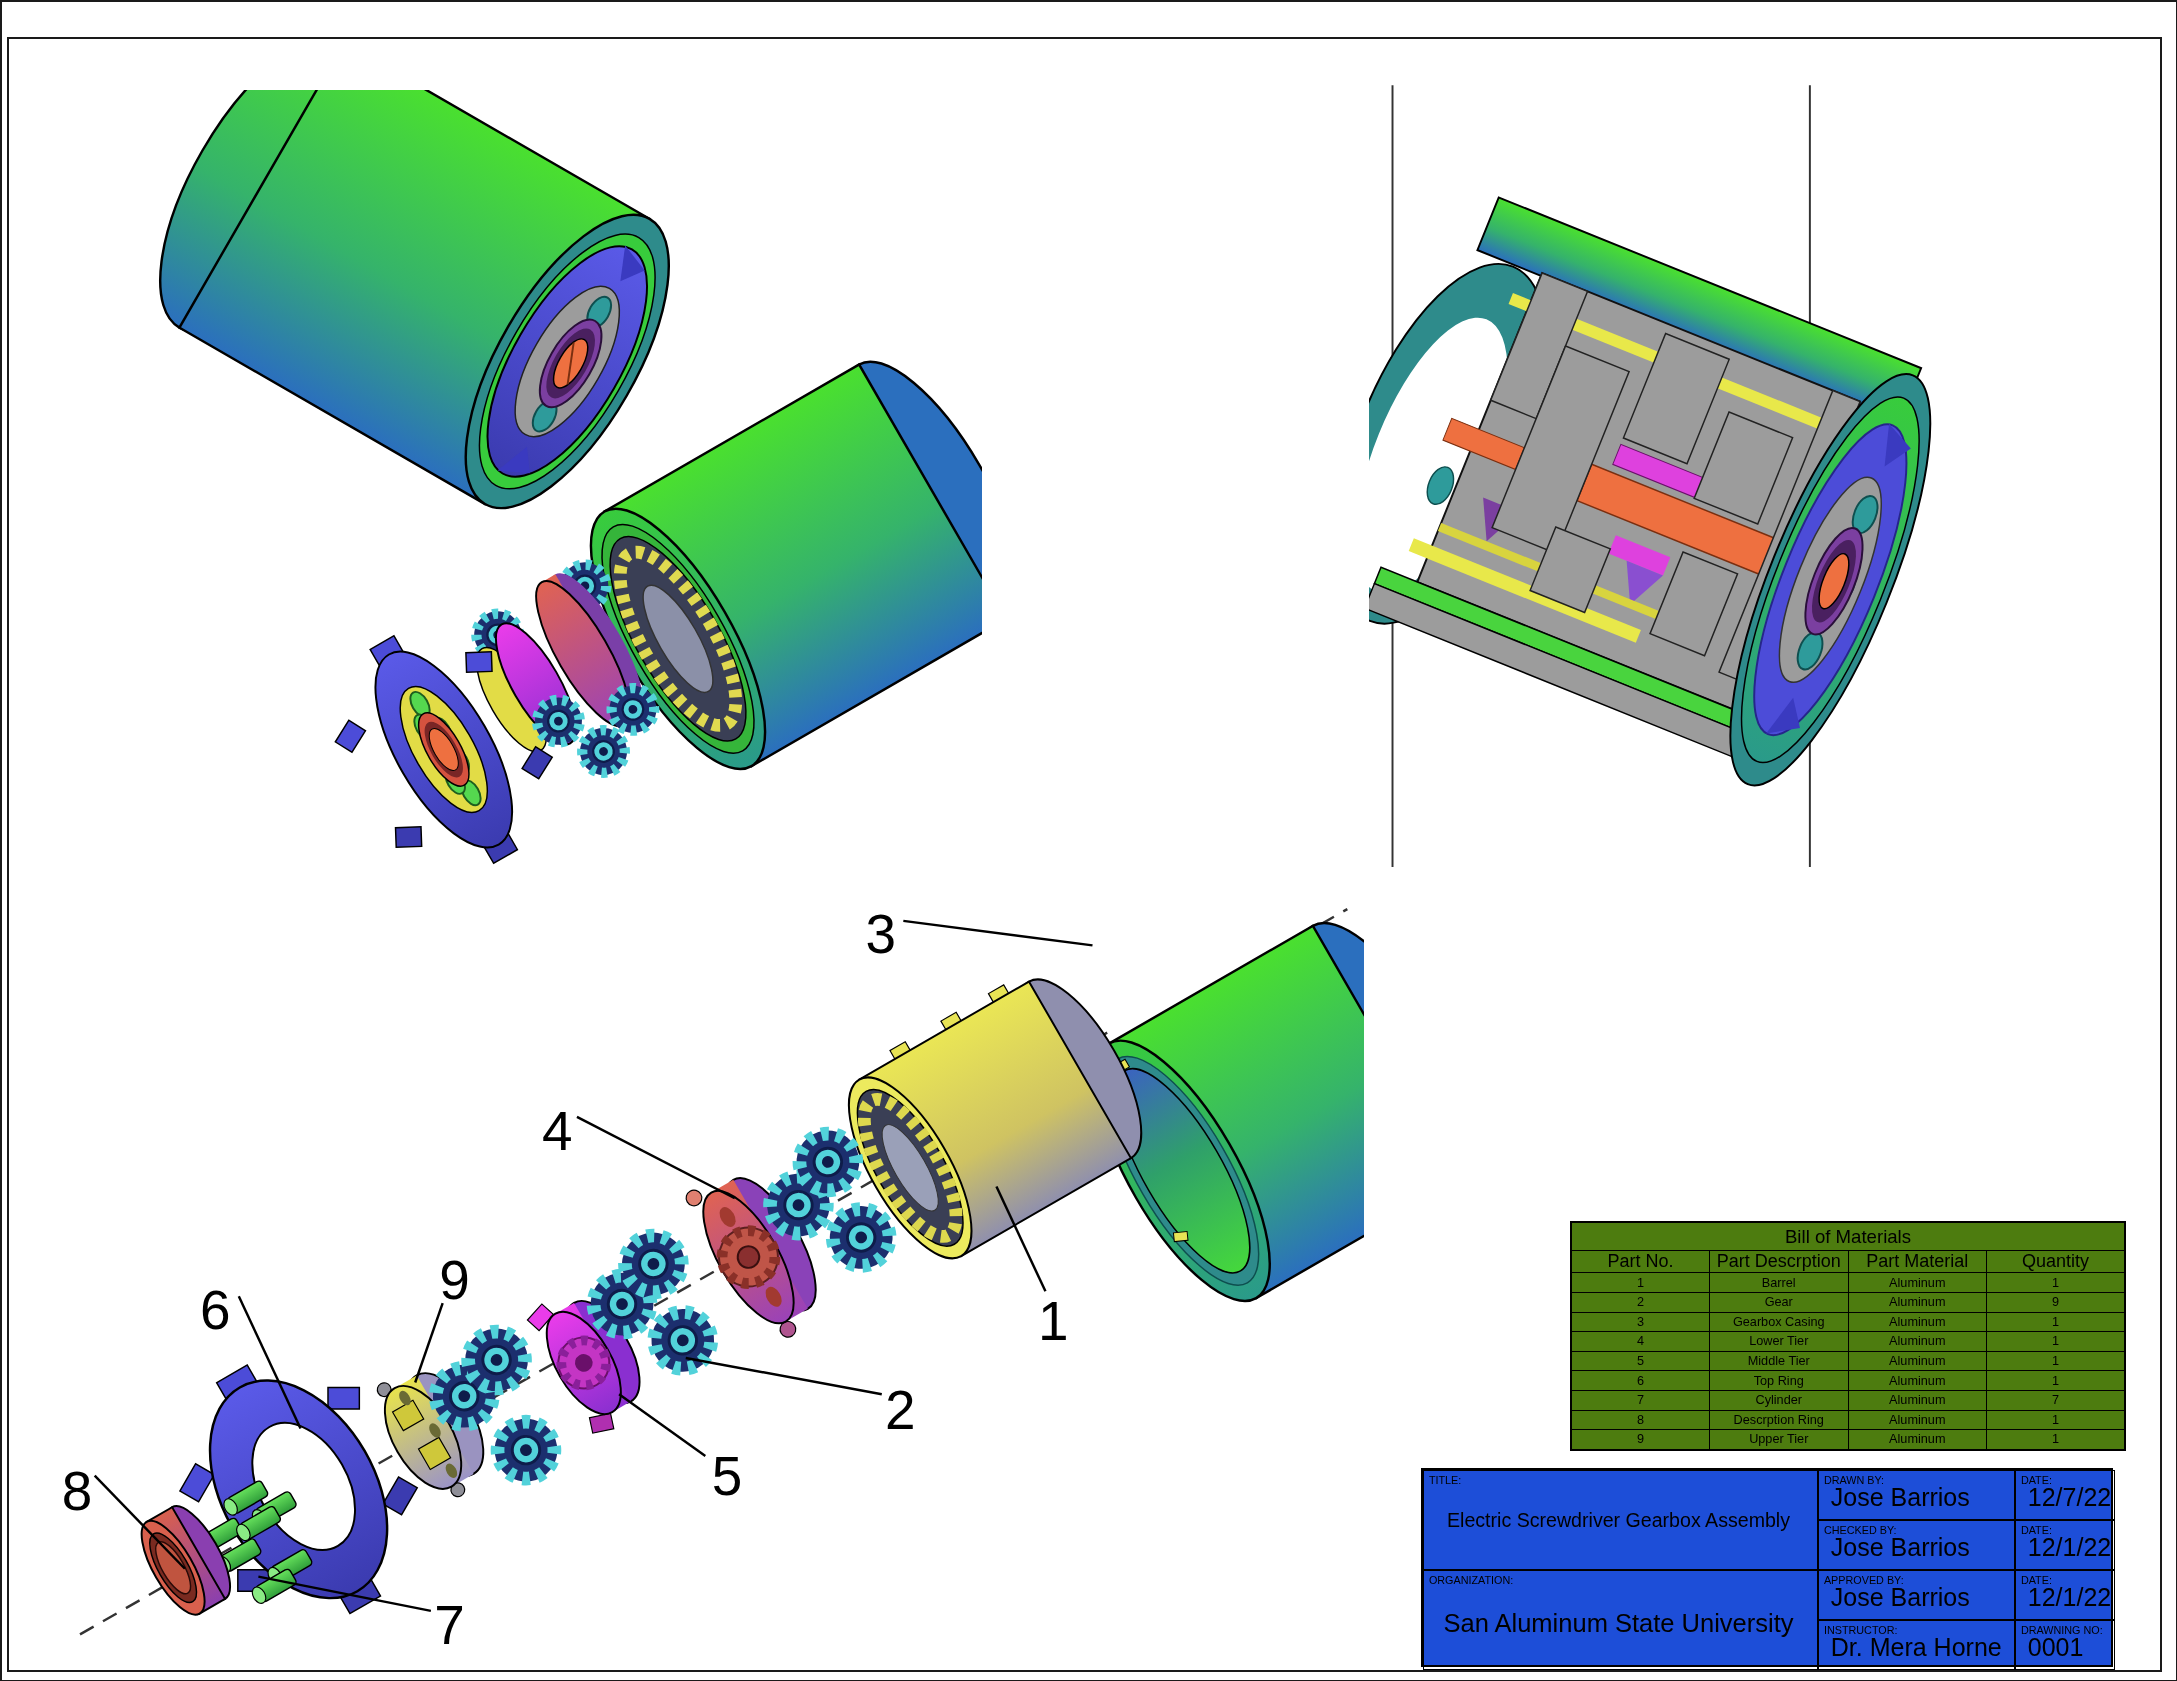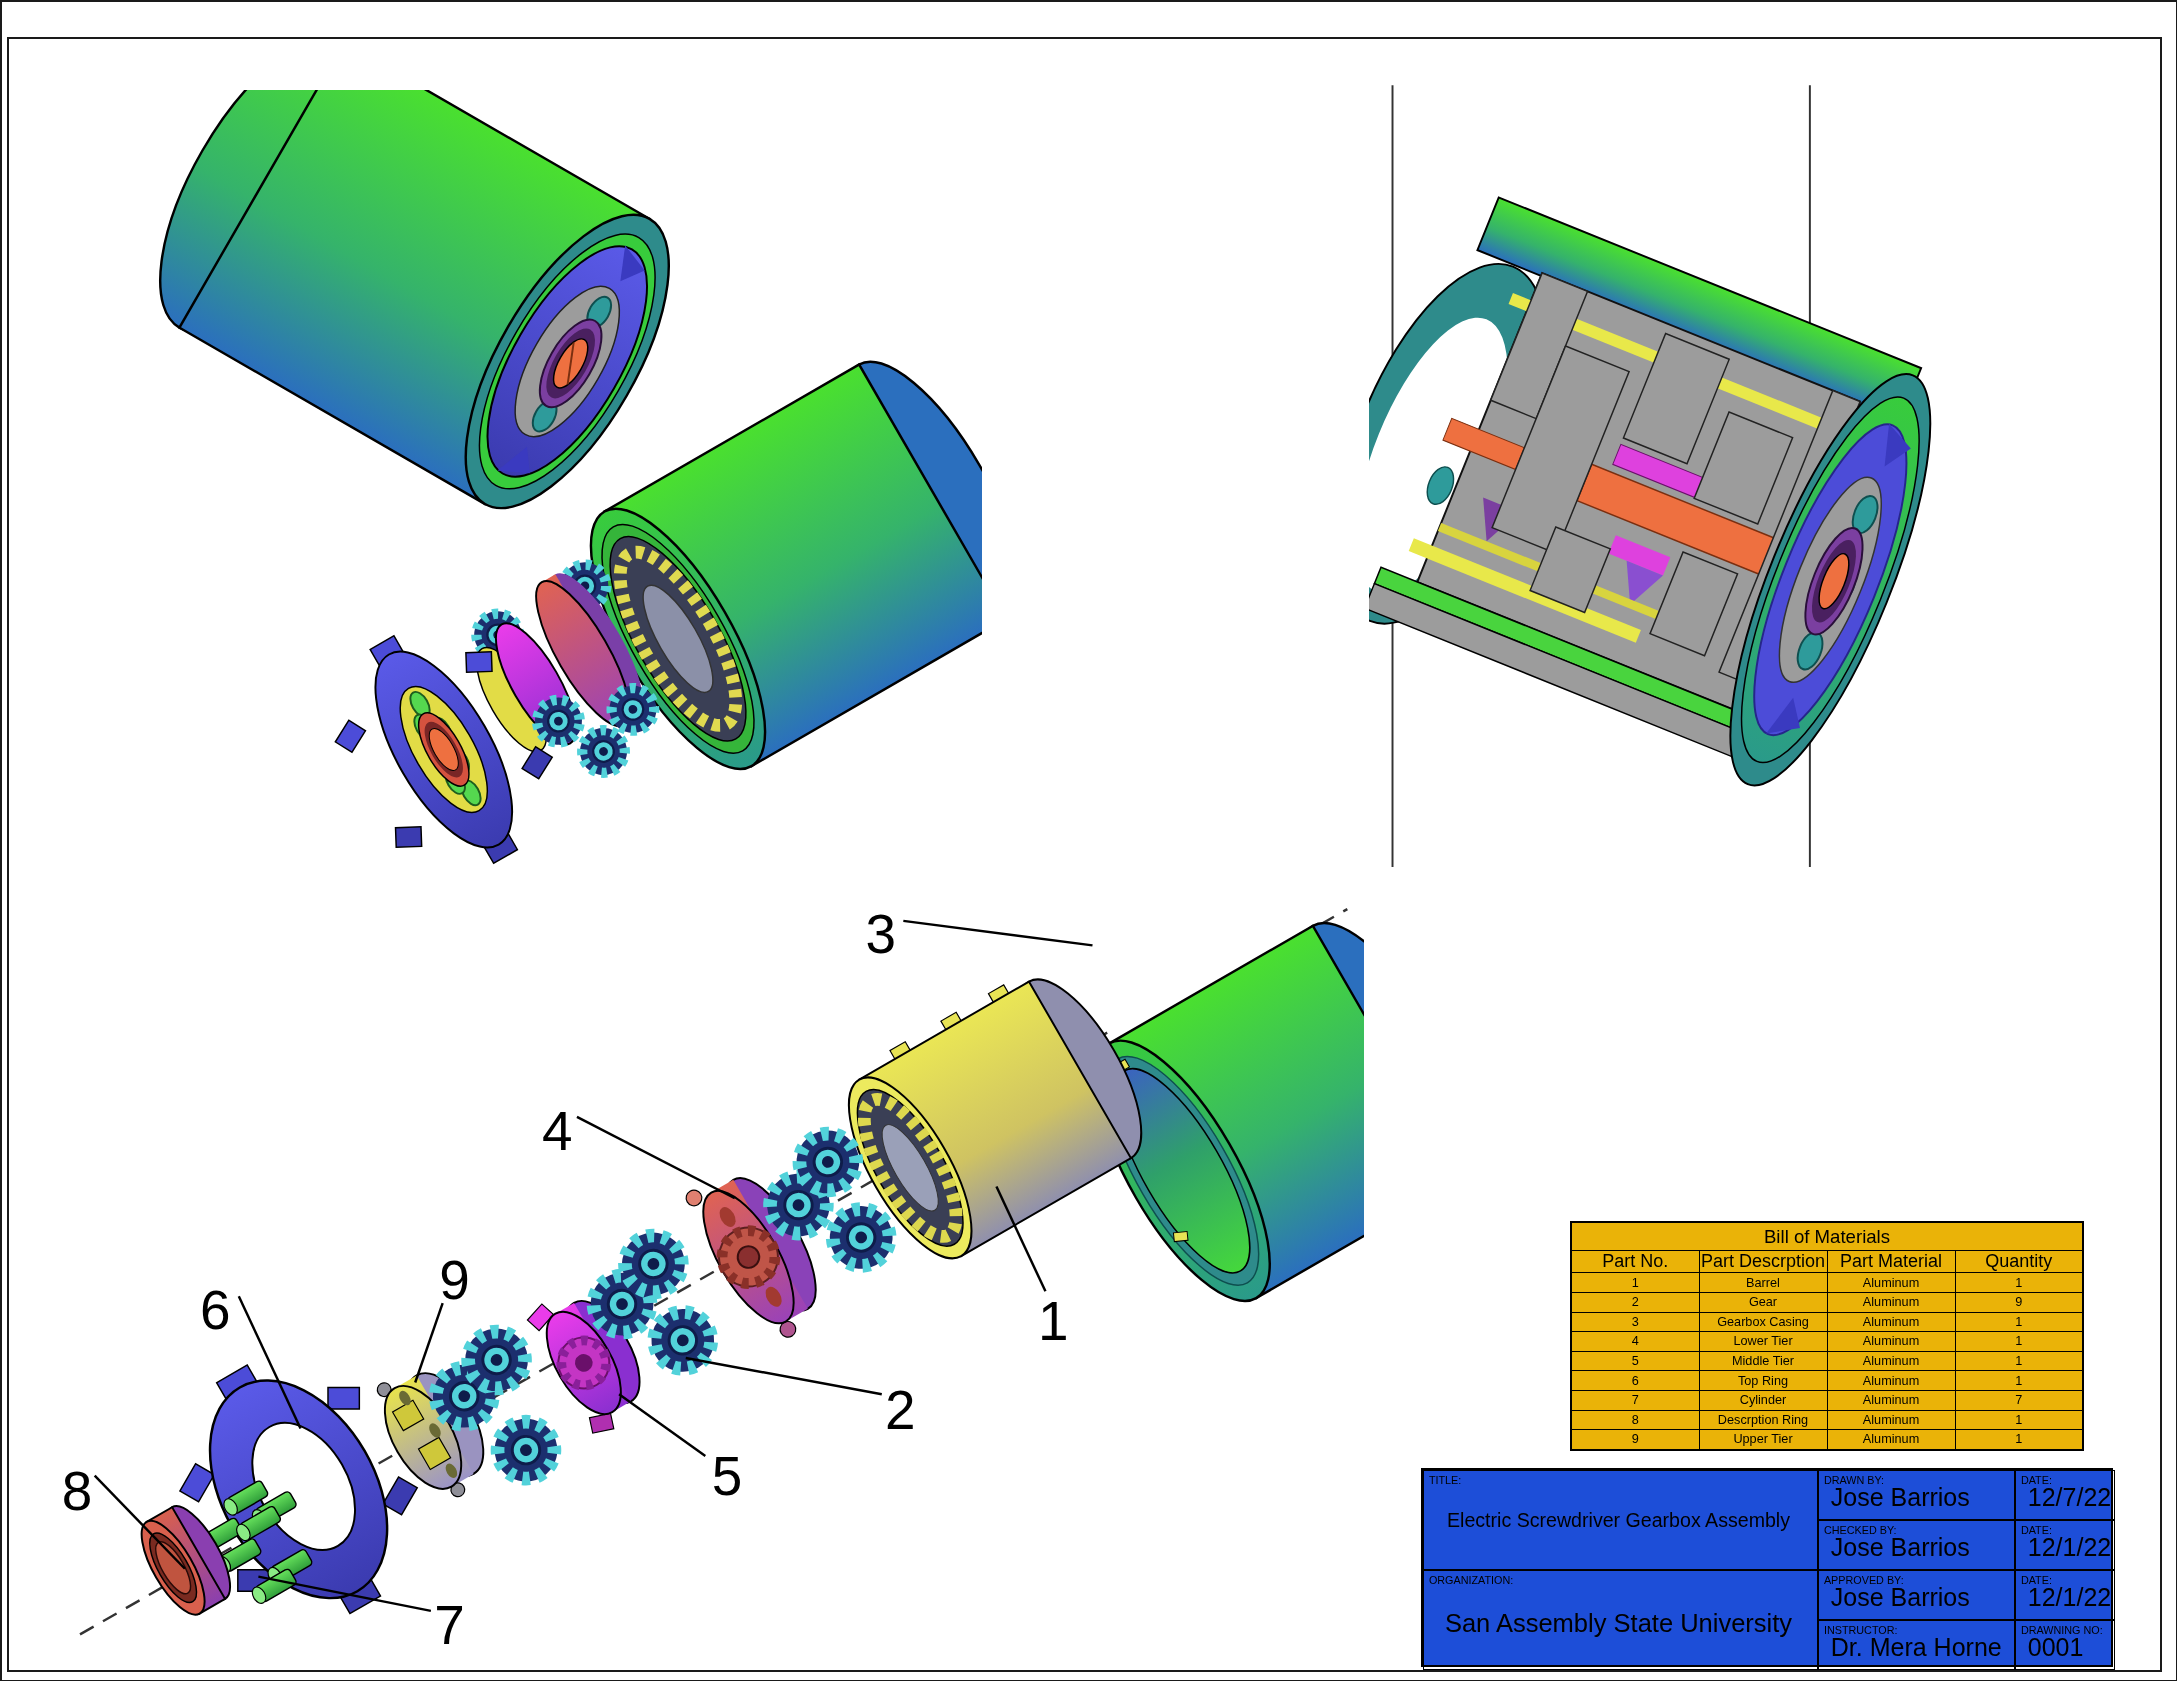--- a/index.html
+++ b/index.html
@@ -6,22 +6,22 @@
   .sheet{position:relative;width:2178px;height:1682px;background:#ffffff;
          border:2.9px solid #1a1a1a;box-sizing:border-box;overflow:hidden;
          font-family:"Liberation Sans", sans-serif;}
   .inner-frame{position:absolute;left:4.9px;top:35px;right:13.7px;bottom:7.8px;
          border:2px solid #1a1a1a;}
   .view{position:absolute;}
   .view-assembled{left:78px;top:88px;}
   .view-section{left:1367px;top:78px;}
   .view-exploded{left:29px;top:858px;}
   
-  .bom{position:absolute;left:1568px;top:1219px;width:514px;height:219px;
-       border-collapse:collapse;table-layout:fixed;background:#eab308;}
+  .bom{position:absolute;left:1568px;top:1219px;width:556px;height:219px;
+       border-collapse:collapse;table-layout:fixed;background:#4d7c0f;}
   .bom th,.bom td{border:1.6px solid #000;text-align:center;vertical-align:middle;
        padding:0;overflow:hidden;white-space:nowrap;}
   .bom .bom-title{font-size:18.6px;font-weight:400;height:27.4px;}
   .bom .bom-head{font-size:18px;font-weight:400;height:20.6px;}
   .bom td{font-size:12.7px;height:18.6px;}
   .bom{border:2.5px solid #000;}
   
   .tblock{position:absolute;left:1419px;top:1466px;width:692px;height:199px;
           display:grid;grid-template-columns:395px 197px 100px;
           grid-template-rows:50px 50px 50px 50px;
@@ -504,21 +504,21 @@
     <div class="tcell" style="grid-column:2;grid-row:2">
       <span class="lbl">CHECKED BY:</span>
       <span class="val">Jose Barrios</span>
     </div>
     <div class="tcell" style="grid-column:3;grid-row:2">
       <span class="lbl">DATE:</span>
       <span class="val">12/1/22</span>
     </div>
     <div class="tcell tcell-org">
       <span class="lbl">ORGANIZATION:</span>
-      <span class="val">San Assembly State University</span>
+      <span class="val">San Aluminum State University</span>
     </div>
     <div class="tcell" style="grid-column:2;grid-row:3">
       <span class="lbl">APPROVED BY:</span>
       <span class="val">Jose Barrios</span>
     </div>
     <div class="tcell" style="grid-column:3;grid-row:3">
       <span class="lbl">DATE:</span>
       <span class="val">12/1/22</span>
     </div>
     <div class="tcell" style="grid-column:2;grid-row:4">

